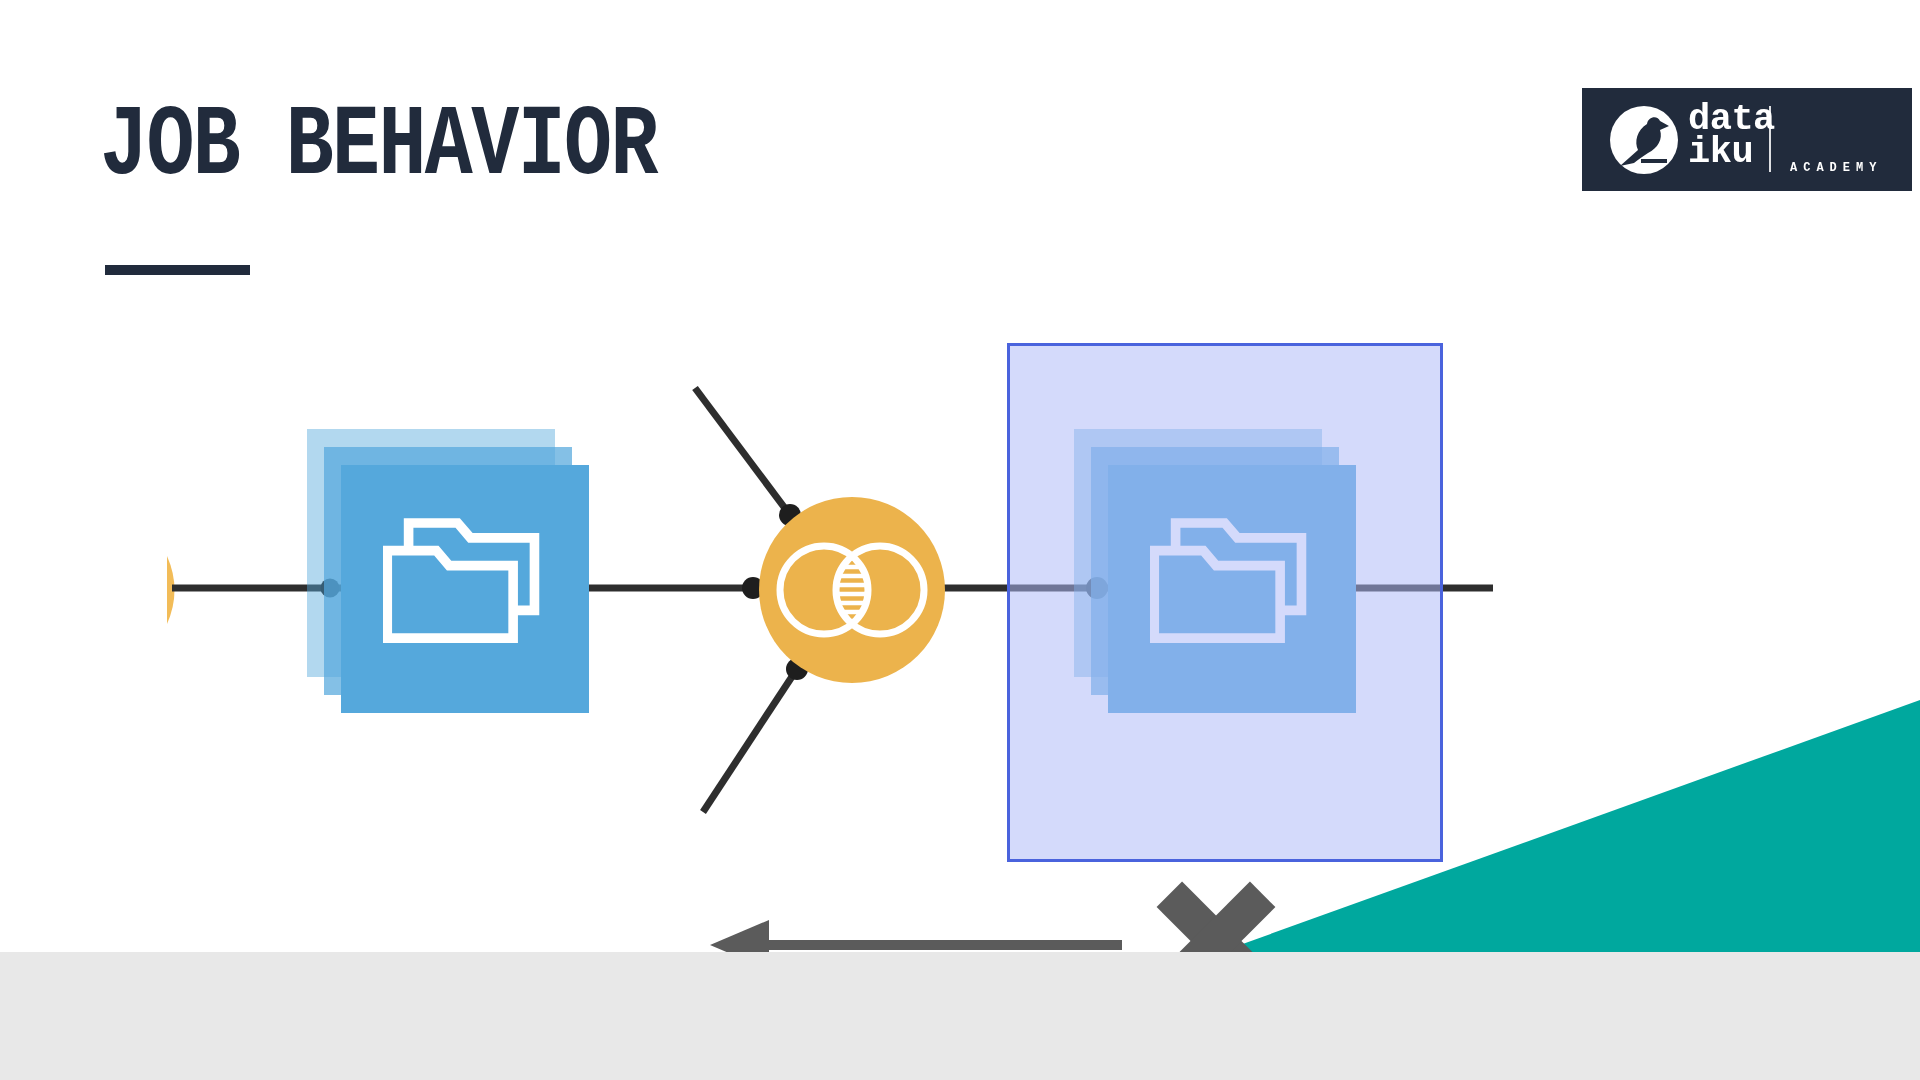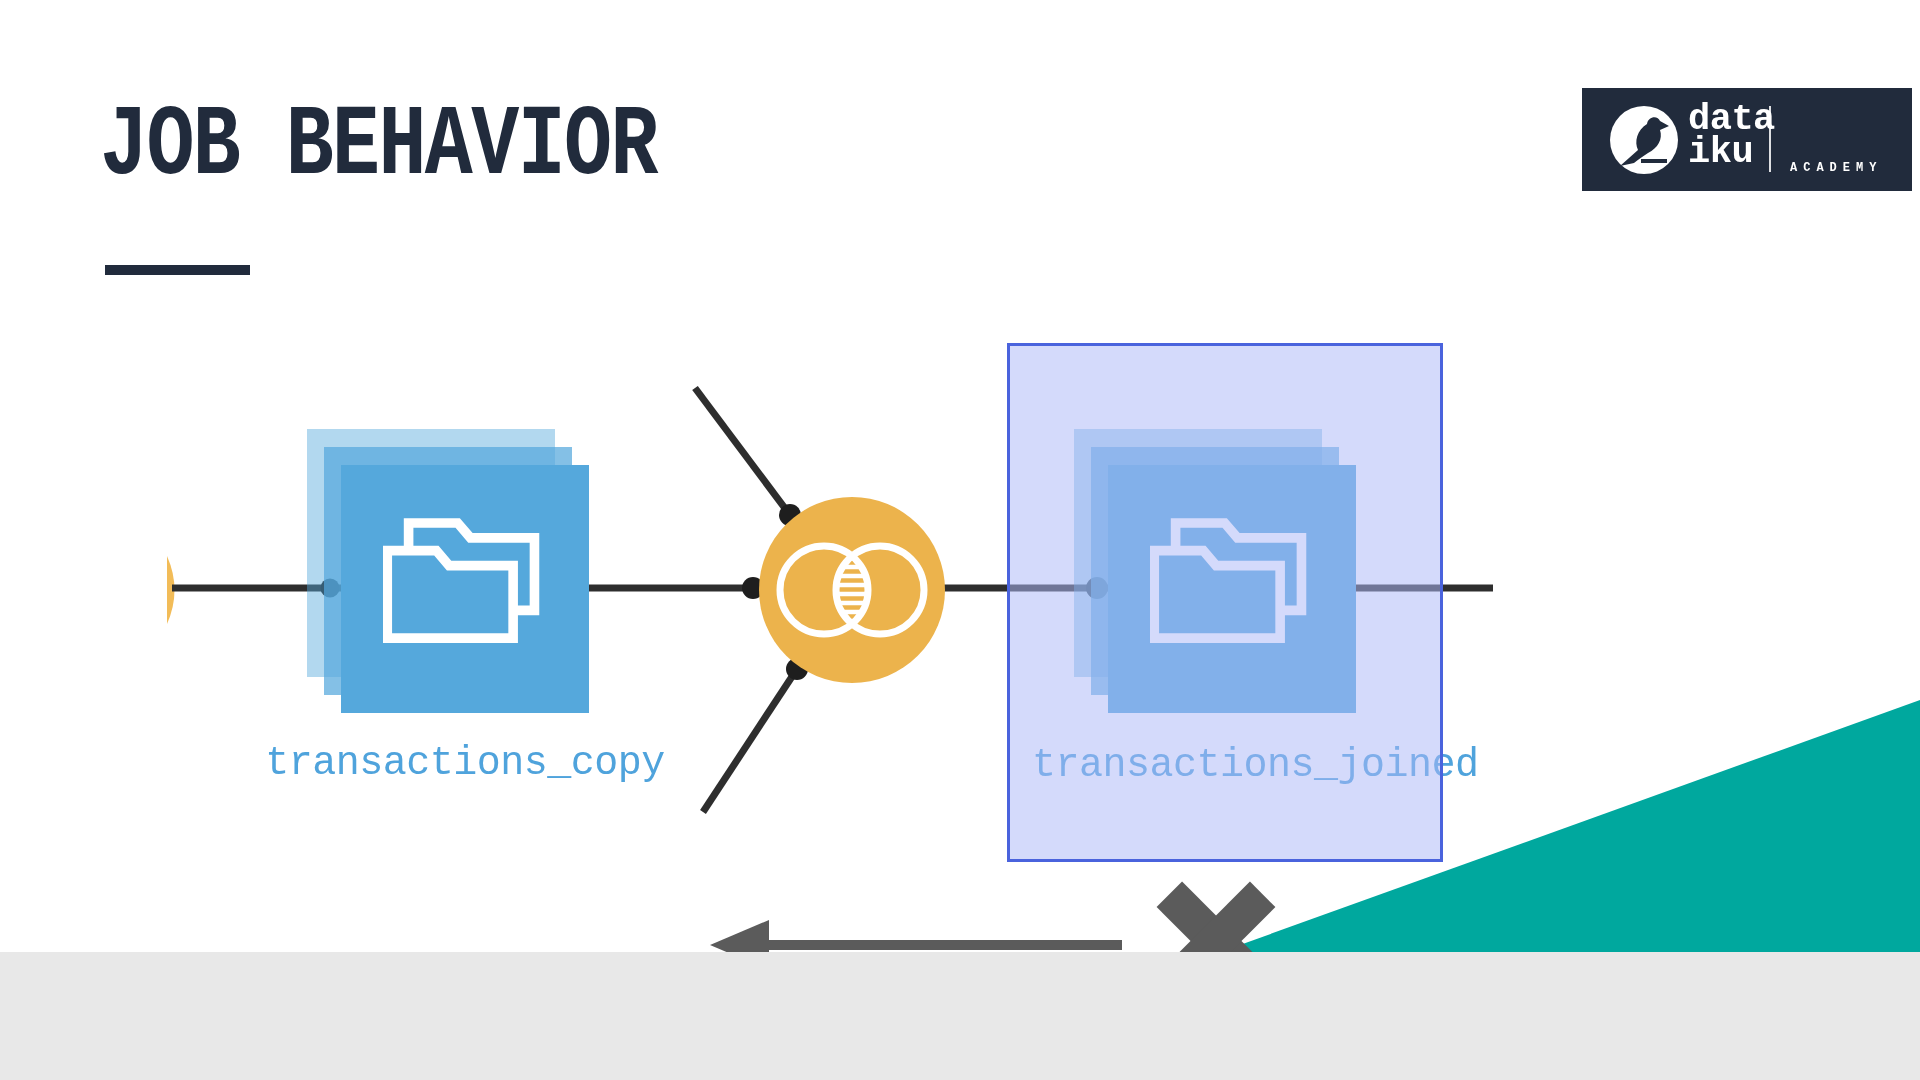--- a/index.html
+++ b/index.html
@@ -132,33 +132,31 @@
   <div class="dataset" style="left:307px;top:429px;">
     <div class="sq back"></div>
     <div class="sq mid"></div>
     <div class="sq front">
       <svg class="folder-svg" viewBox="0 0 150 130">
         <path d="M24,4 L70,4 L82,18 L142,18 L142,86 L24,86 Z" fill="none" stroke="#fff" stroke-width="9" stroke-linejoin="miter"></path>
         <path d="M4,30 L50,30 L62,44 L122,44 L122,112 L4,112 Z" fill="var(--blue-front)" stroke="#fff" stroke-width="9" stroke-linejoin="miter"></path>
       </svg>
     </div>
   </div>
-  <div class="ds-label" style="left:265px;top:741px;">transactions_copy</div>
 
   <div class="dataset" style="left:1074px;top:429px;">
     <div class="sq back"></div>
     <div class="sq mid"></div>
     <div class="sq front">
       <svg class="folder-svg" viewBox="0 0 150 130">
         <path d="M24,4 L70,4 L82,18 L142,18 L142,86 L24,86 Z" fill="none" stroke="#fff" stroke-width="9" stroke-linejoin="miter"></path>
         <path d="M4,30 L50,30 L62,44 L122,44 L122,112 L4,112 Z" fill="var(--blue-front)" stroke="#fff" stroke-width="9" stroke-linejoin="miter"></path>
       </svg>
     </div>
   </div>
-  <div class="ds-label" style="left:1032px;top:743px;">transactions_joined</div>
 
   <div class="selection-box"></div>
 
   <div class="logo">
     <svg class="logo-bird-svg" viewBox="0 0 72 72">
       <circle cx="36" cy="36" r="34" fill="#fff"></circle>
       <path d="M12,62 L30,46 C26,38 29,26 39,20 C40,12 50,11 52,17 L61,22 L52,26 C55,35 50,44 40,49 C35,52 30,56 26,59 Z" fill="var(--navy)"></path>
       <rect x="33" y="55" width="26" height="4" fill="var(--navy)"></rect>
     </svg>
     <div class="logo-words">

